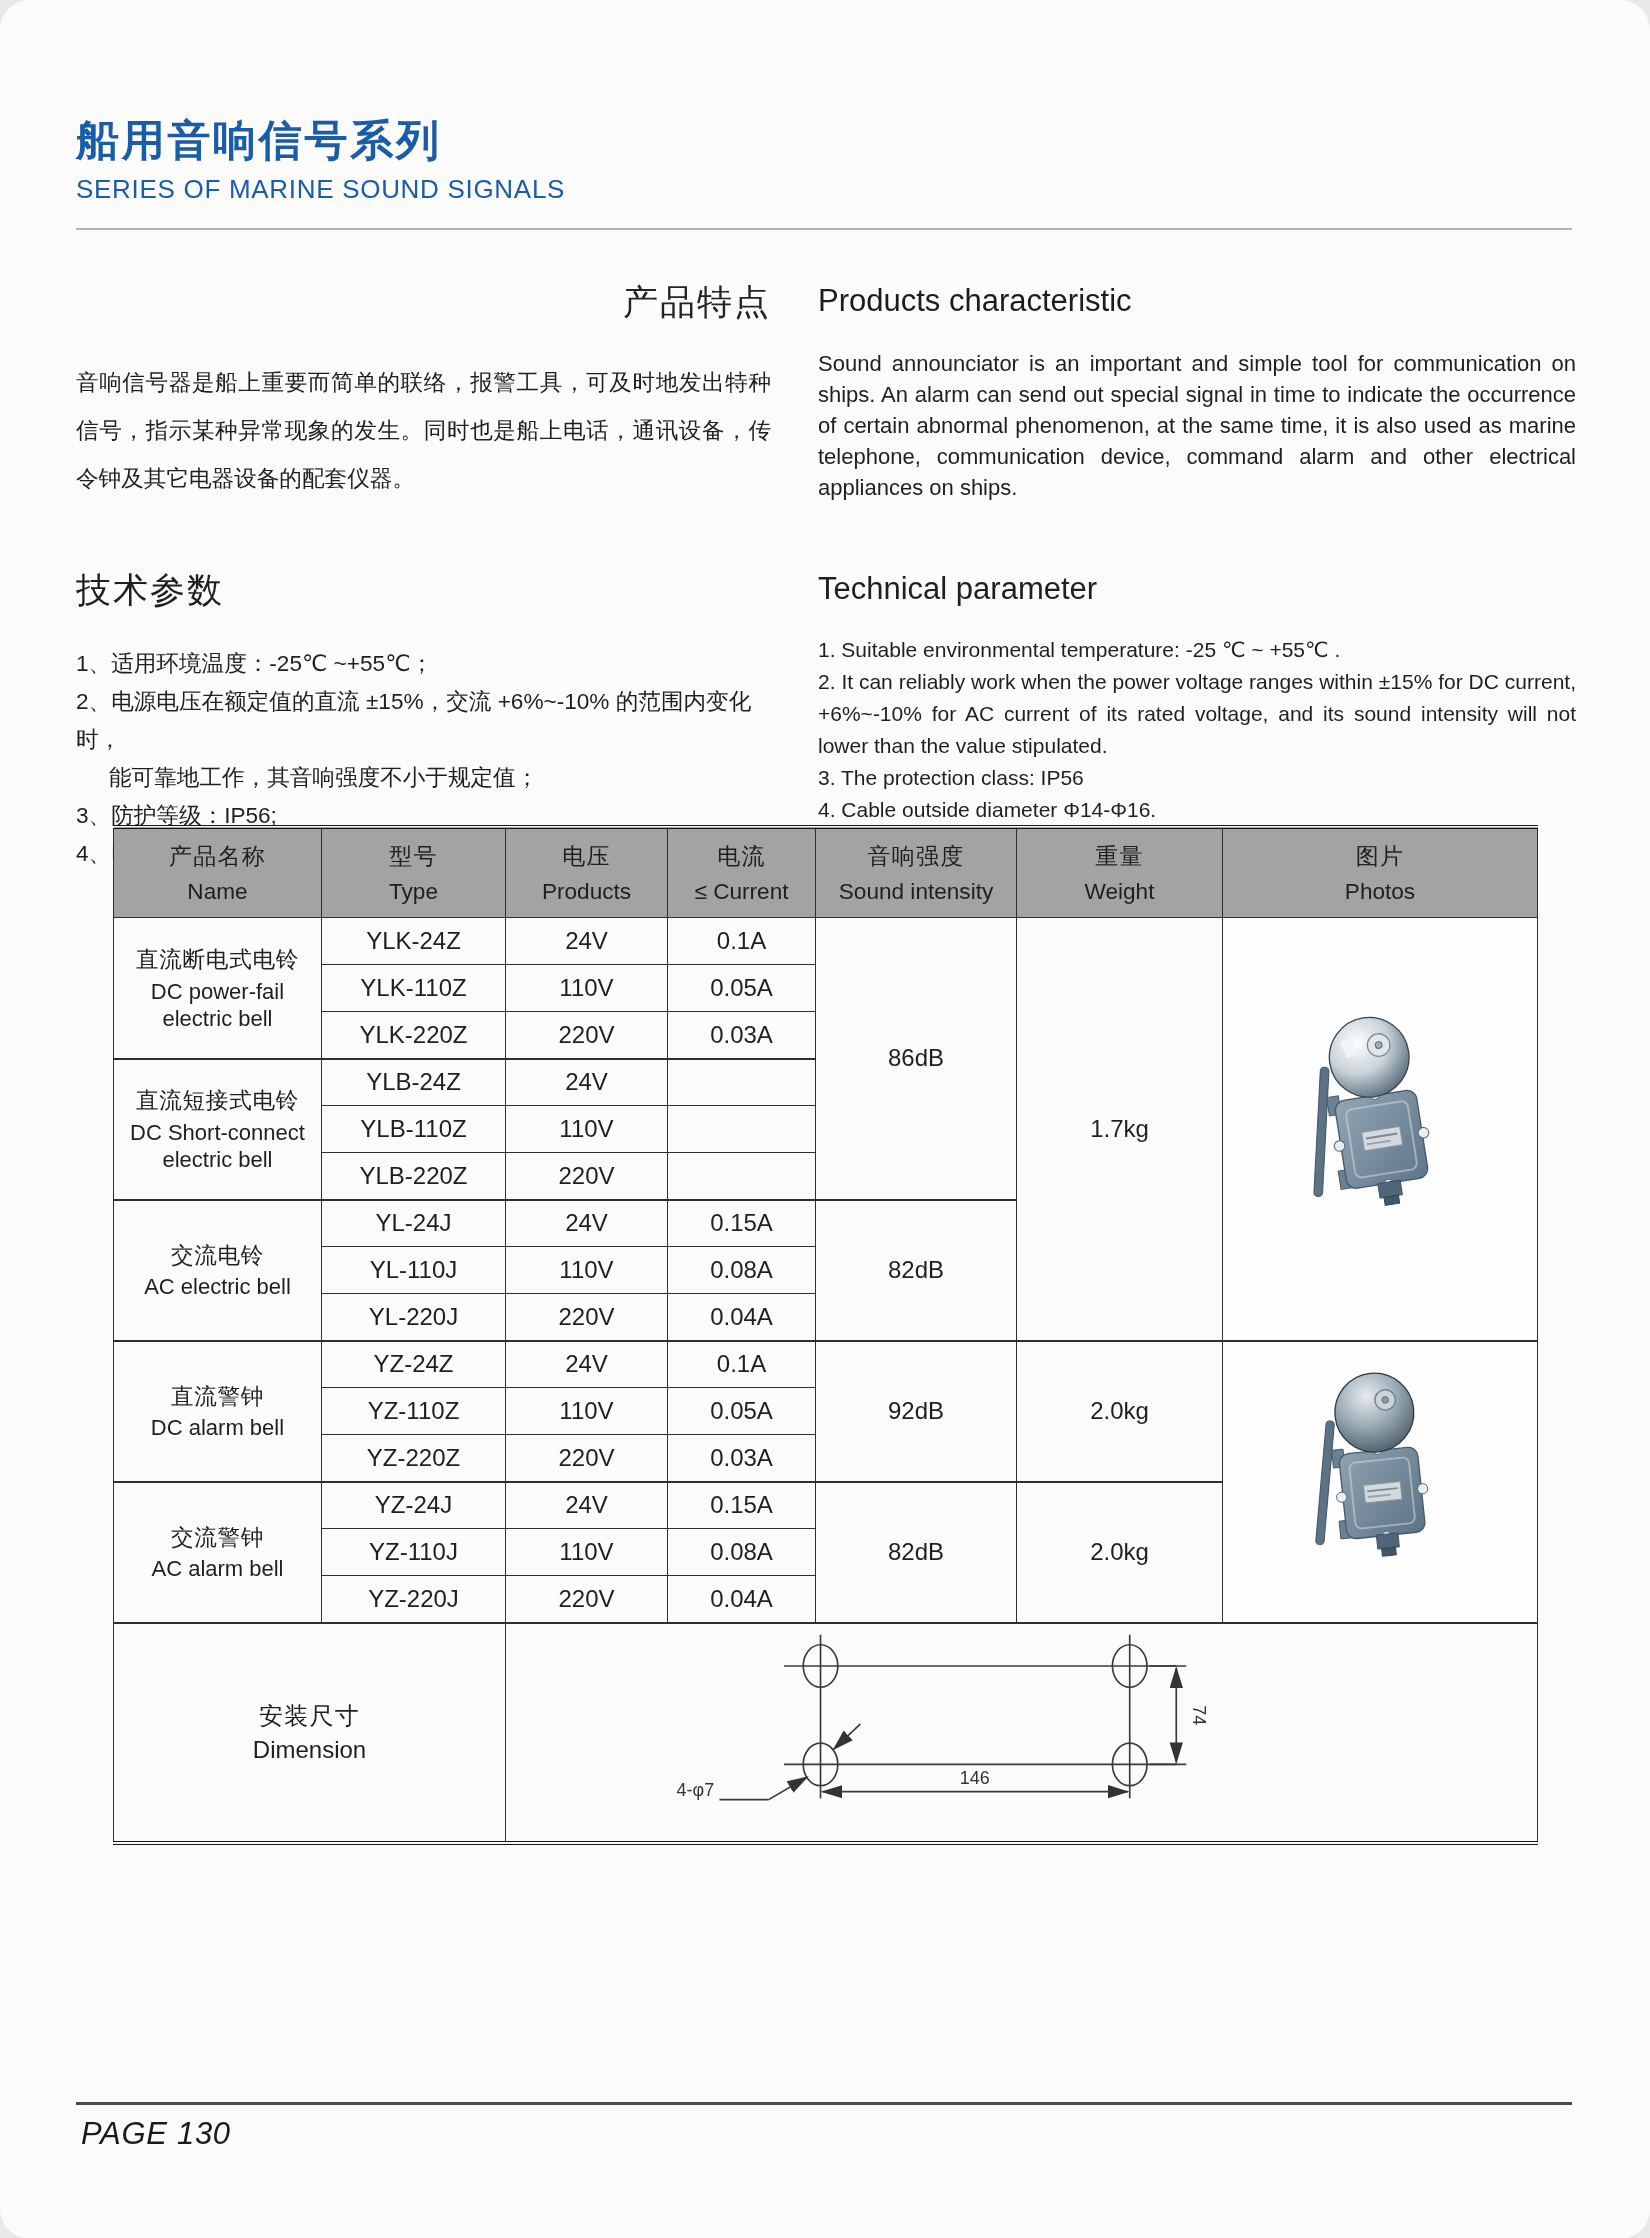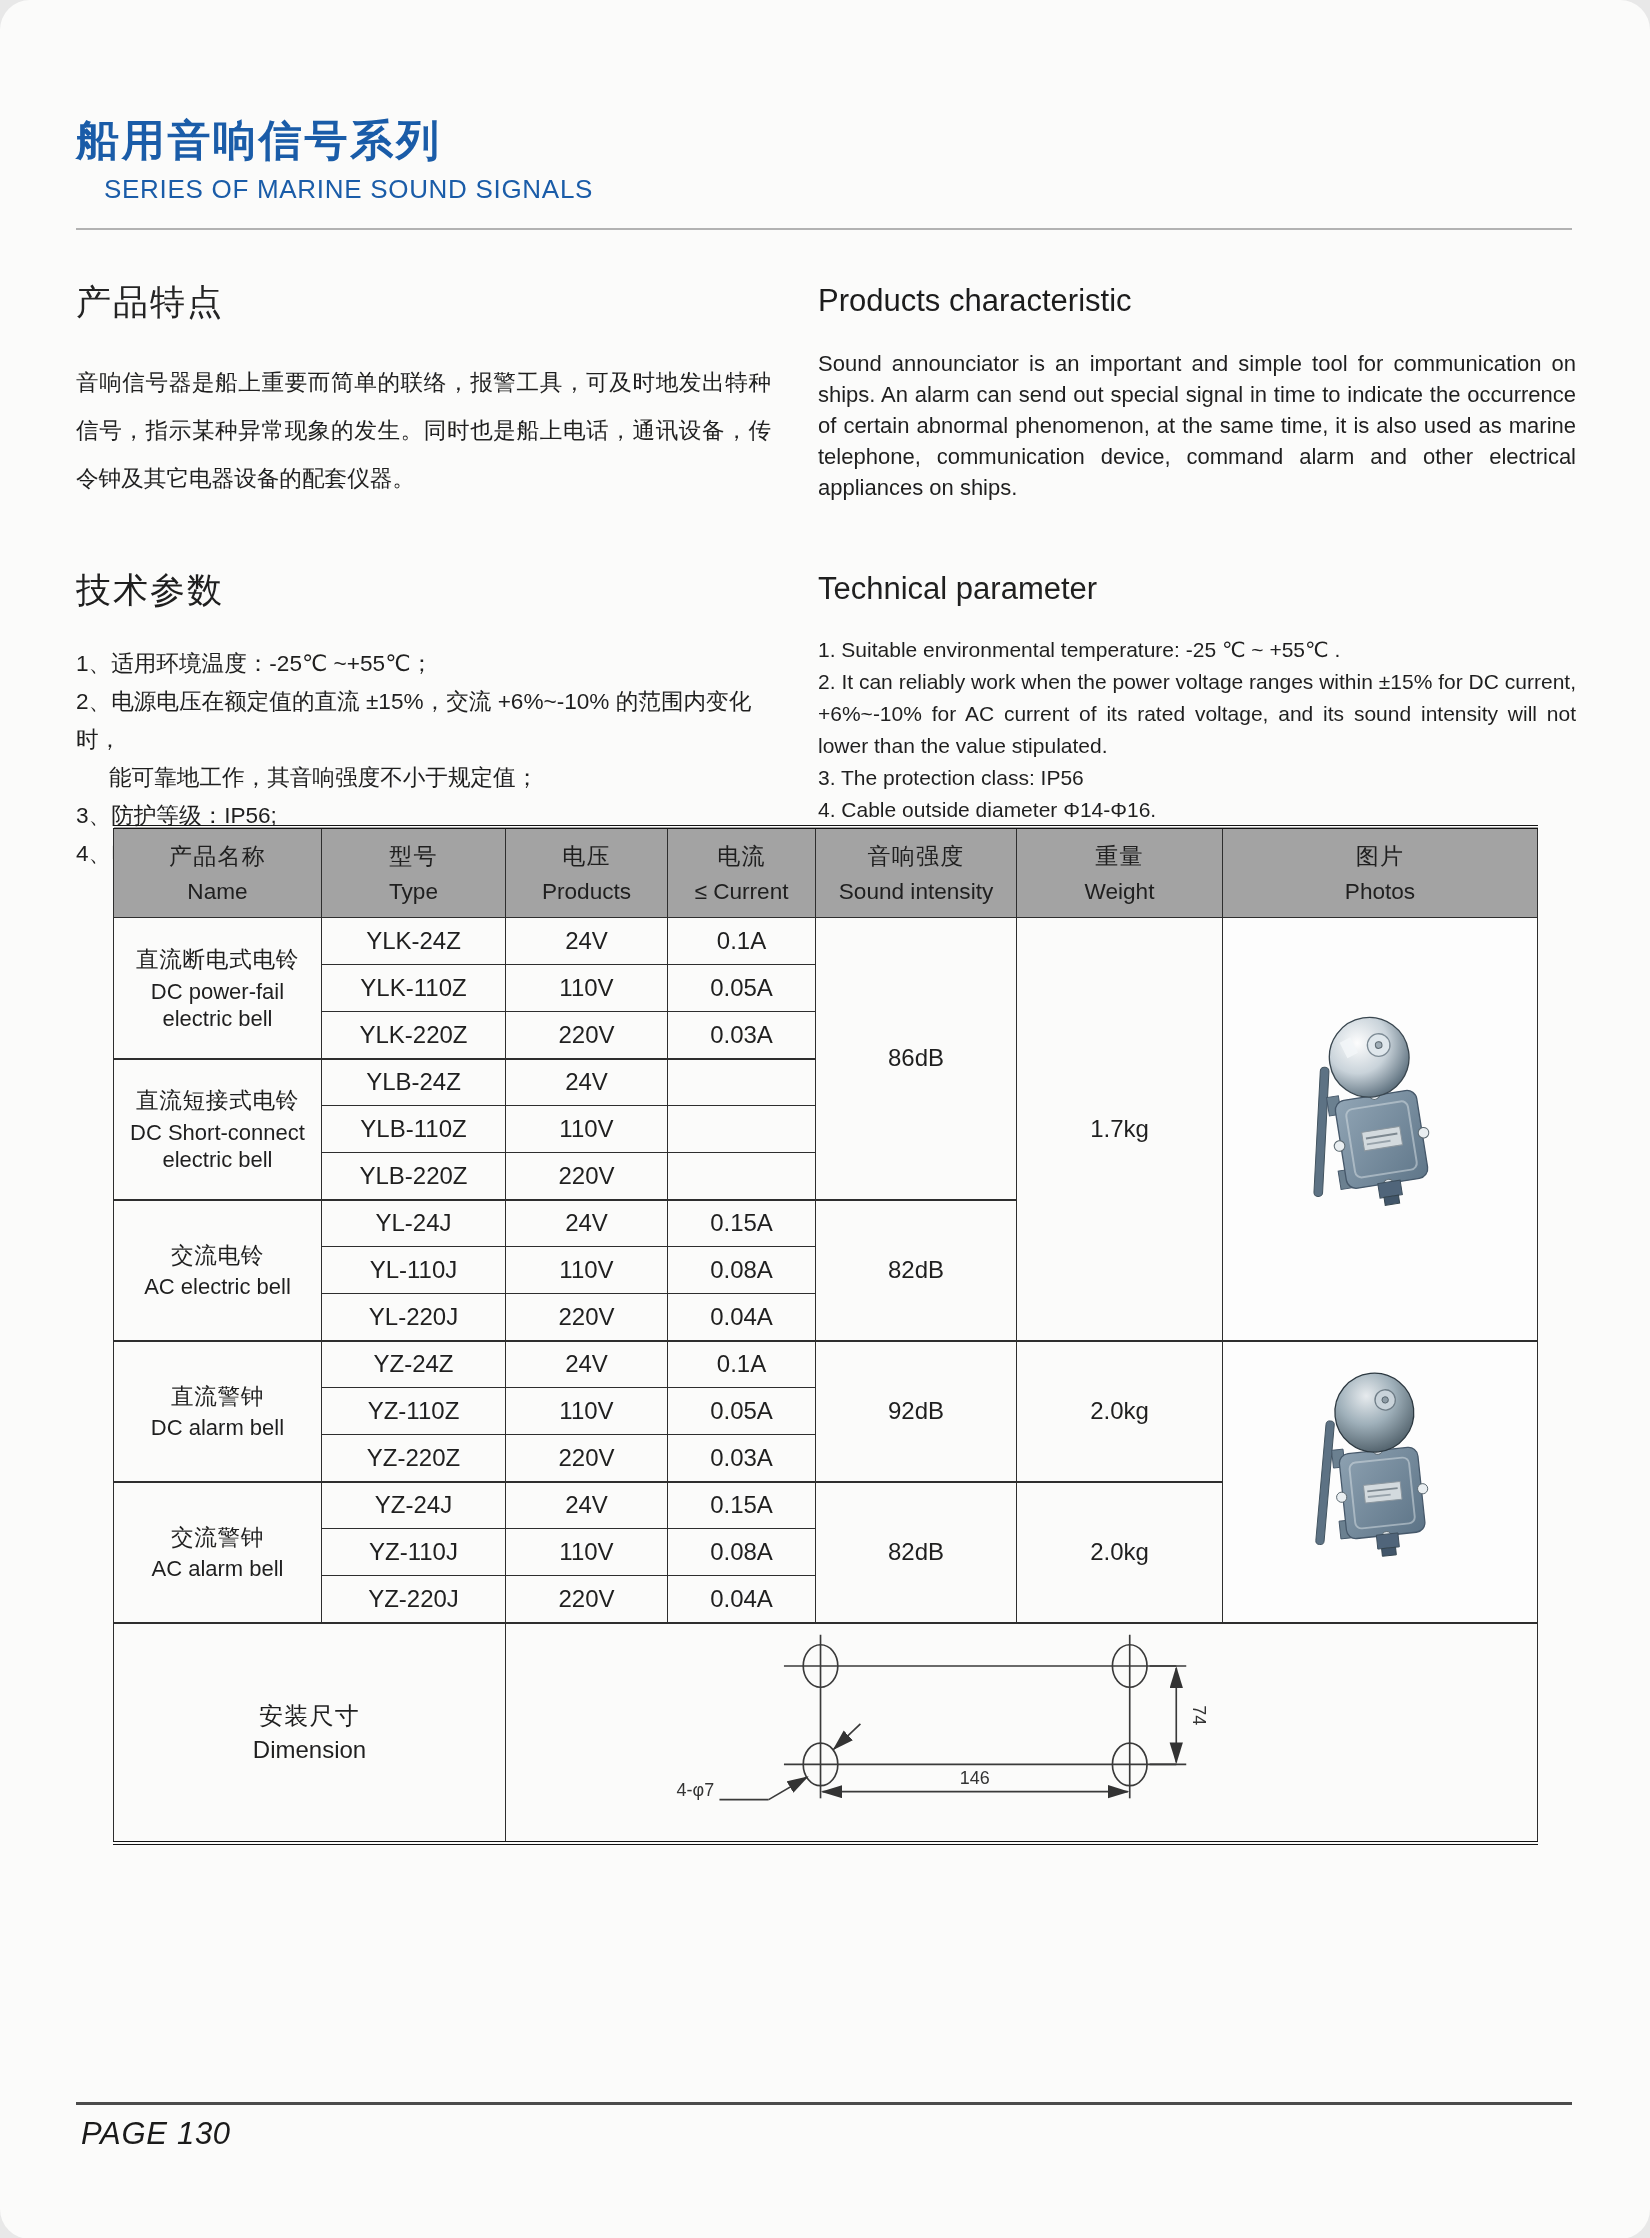--- a/index.html
+++ b/index.html
@@ -22,21 +22,21 @@
     position:absolute;left:76px;top:174px;
     font-size:26px;font-weight:400;letter-spacing:0.7px;
   }
   .title-rule{
     position:absolute;left:76px;top:228px;width:1496px;height:0;
     border-top:2px solid #b2b2b2;
   }
   
   .col-left{position:absolute;left:76px;top:279px;width:695px;}
   .col-right{position:absolute;left:818px;top:279px;width:758px;}
-  .h-zh{font-size:35px;font-weight:400;color:#242424;margin:0 0 33px 0;letter-spacing:2px;}
+  .h-zh{font-size:35px;font-weight:400;color:#242424;margin:0 0 33px 0;letter-spacing:2px;text-align:right;}
   .h-en{font-size:31px;font-weight:400;color:#1c1c1c;margin:4px 0 29px 0;}
   .body-zh{font-size:22.6px;line-height:48px;margin:0;text-align:justify;}
   .body-en{font-size:22px;line-height:31px;margin:0;text-align:justify;}
   .tech-head-zh{font-size:35px;font-weight:400;margin:64px 0 31px 0;letter-spacing:2px;}
   .tech-head-en{font-size:31px;font-weight:400;margin:68px 0 27px 0;}
   .tech-zh div{font-size:22.6px;line-height:38px;}
   .tech-zh .cont{padding-left:33px;}
   .tech-en div{font-size:21px;line-height:32px;text-align:justify;}
   
   .tblwrap{position:absolute;left:113px;top:825px;width:1424px;}
@@ -77,21 +77,21 @@
     font-size:31px;color:#1a1a1a;letter-spacing:0.7px;font-style:italic;
   }
   svg text{font-family:"Liberation Sans","DejaVu Sans",sans-serif;}
 </style>
 </head>
 <body>
 
 <div class="page">
 
   <div class="title-zh" style="color:#1a5ca8;">船用音响信号系列</div>
-  <div class="title-en" style="color:#1a5ca8;margin-left:28px;">SERIES OF MARINE SOUND SIGNALS</div>
+  <div class="title-en" style="color:#1a5ca8;">SERIES OF MARINE SOUND SIGNALS</div>
   <div class="title-rule"></div>
 
   <div class="col-left">
     <div class="h-zh">产品特点</div>
     <p class="body-zh">音响信号器是船上重要而简单的联络，报警工具，可及时地发出特种信号，指示某种异常现象的发生。同时也是船上电话，通讯设备，传令钟及其它电器设备的配套仪器。</p>
     <div class="tech-head-zh">技术参数</div>
     <div class="tech-zh">
       <div>1、适用环境温度：-25℃ ~+55℃；</div>
       <div>2、电源电压在额定值的直流 ±15%，交流 +6%~-10% 的范围内变化时，</div>
       <div class="cont">能可靠地工作，其音响强度不小于规定值；</div>

